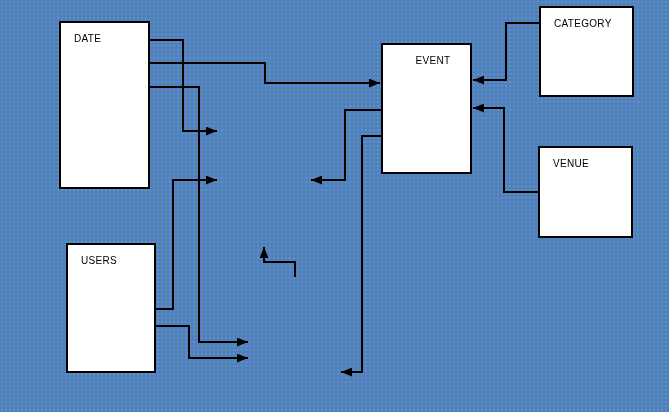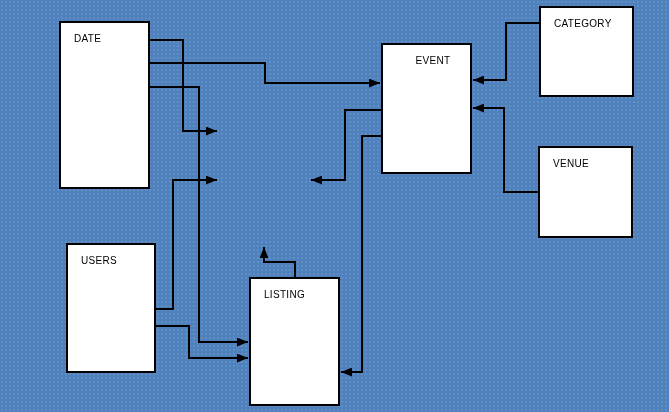--- a/index.html
+++ b/index.html
@@ -79,23 +79,20 @@
 
   <div class="node node-date">
     <span class="node-label">DATE</span>
   </div>
 
 
   <div class="node node-users">
     <span class="node-label">USERS</span>
   </div>
 
-  <div class="node node-listing">
-    <span class="node-label">LISTING</span>
-  </div>
 
   <div class="node node-event">
     <span class="node-label">EVENT</span>
   </div>
 
   <div class="node node-category">
     <span class="node-label">CATEGORY</span>
   </div>
 
   <div class="node node-venue">

